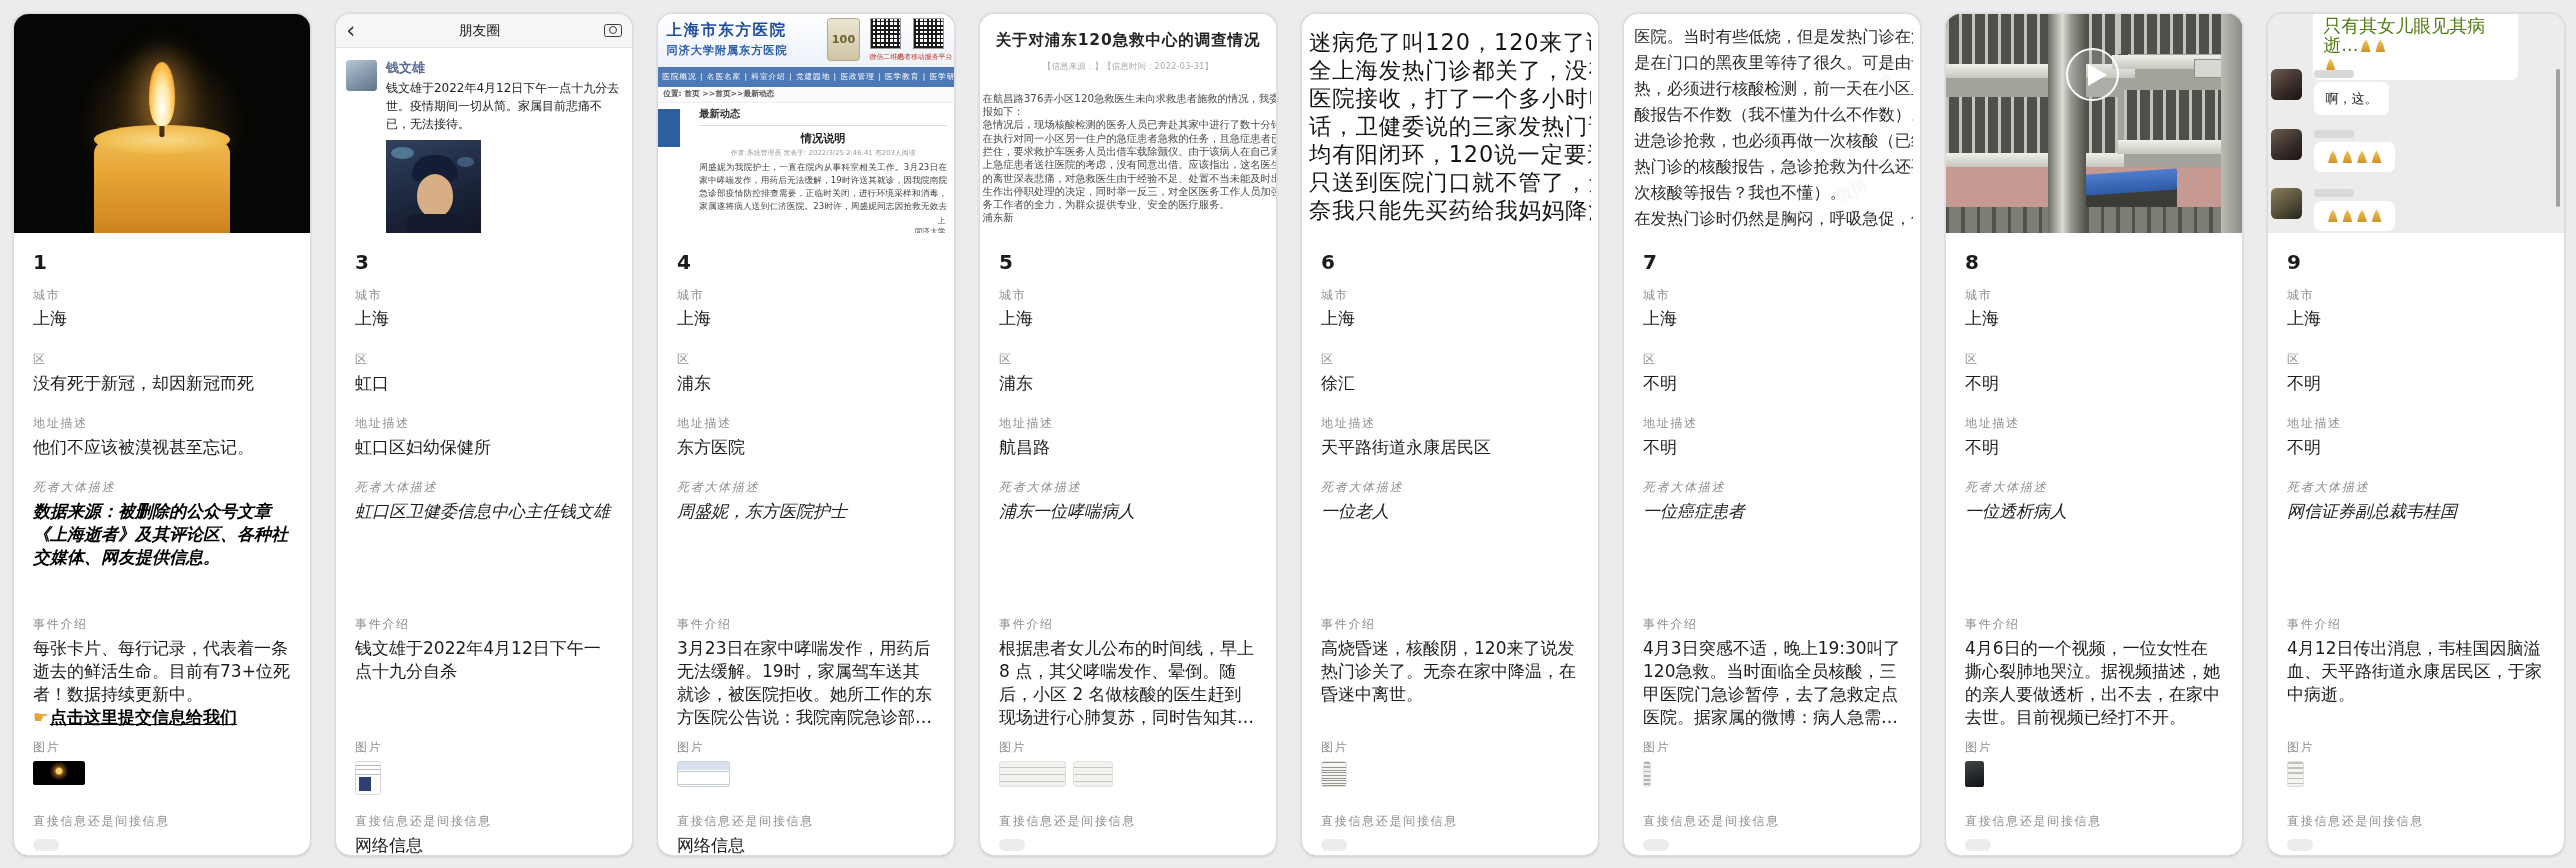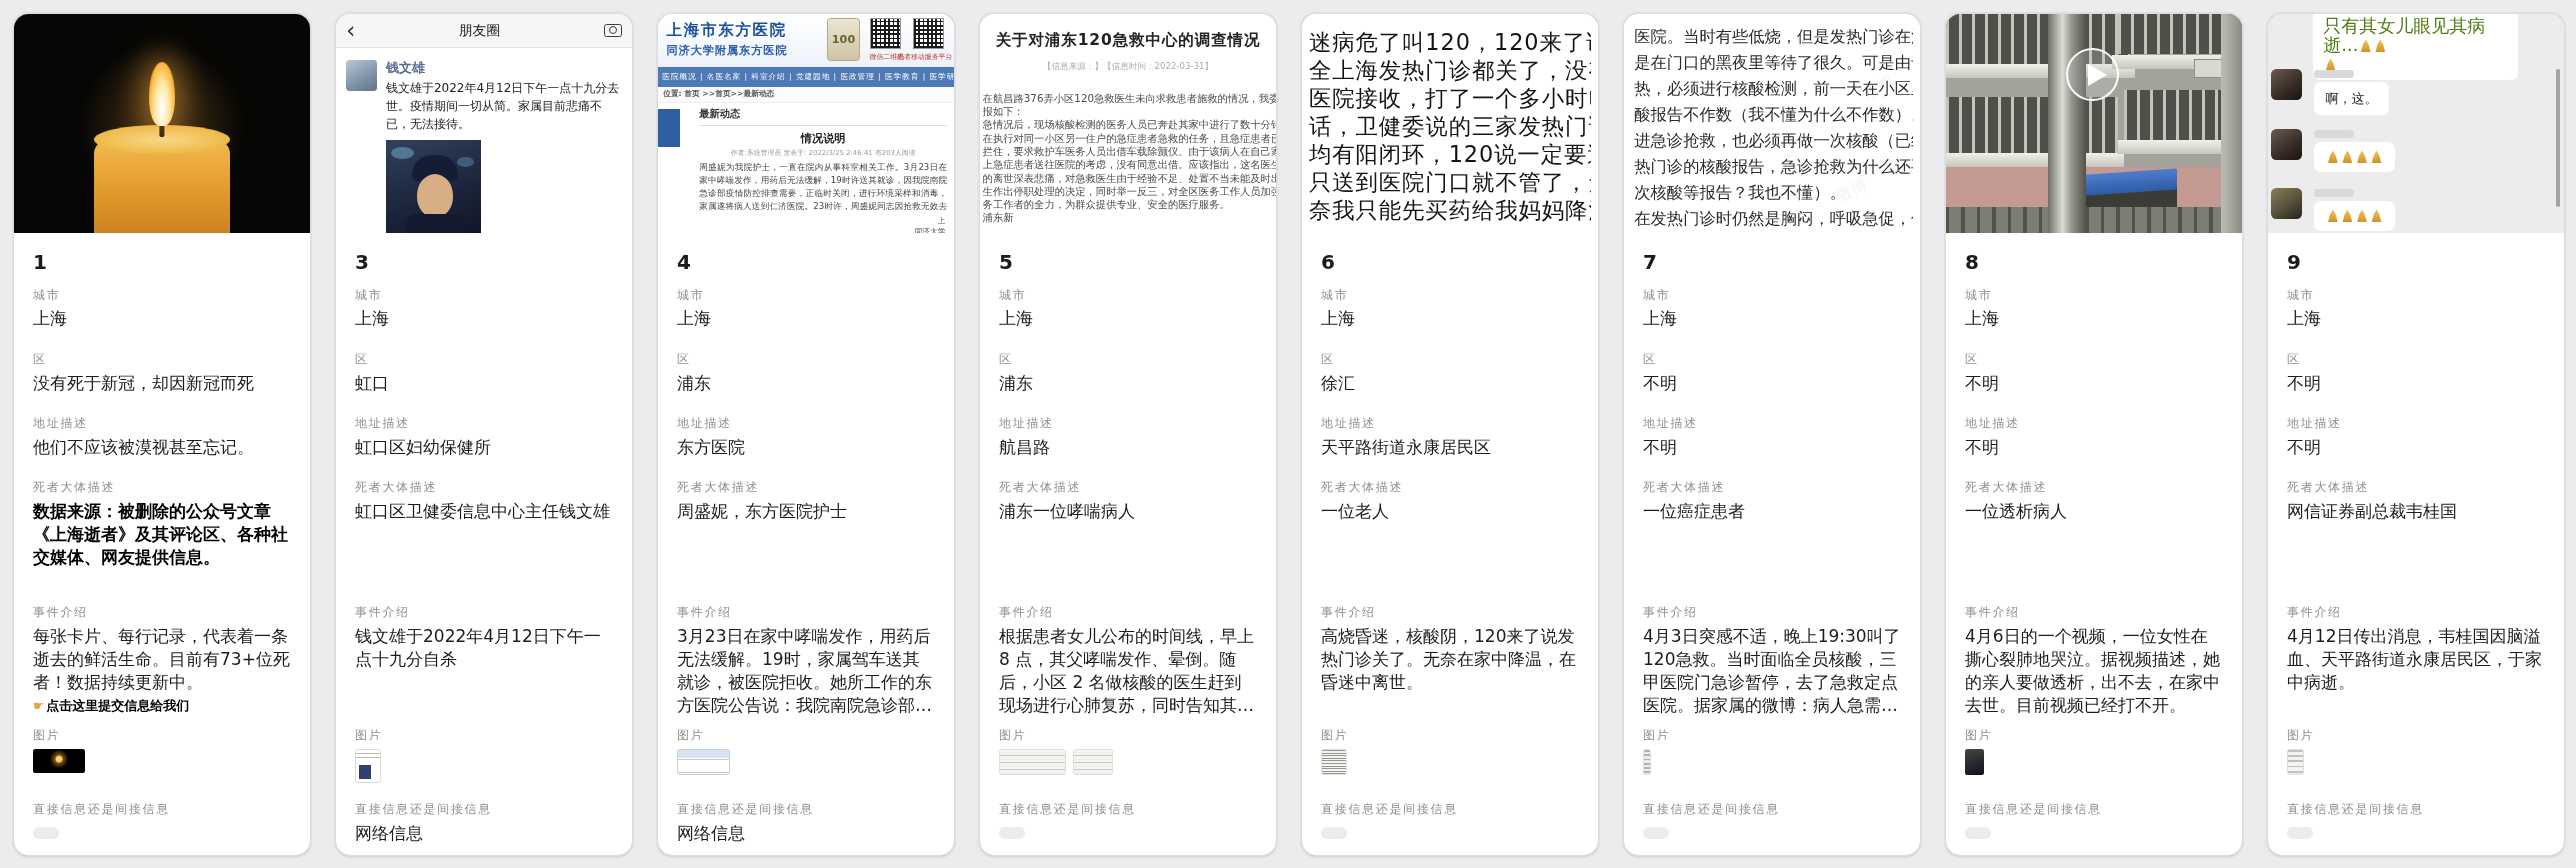--- a/index.html
+++ b/index.html
@@ -17,25 +17,25 @@
     overflow:hidden; display:flex; flex-direction:column;
   }
   .hdr { height:219px; flex:none; position:relative; overflow:hidden; background:#fff; }
   .body { flex:1; padding:15.5px 19px 0 19px; display:flex; flex-direction:column; }
   .num { font-size:20px; font-weight:600; color:#1b1b1d; line-height:26px; }
   .sec { margin-top:21.5px; }
   .sec.first { margin-top:13px; }
   .lbl { font-size:12px; color:#8f8f8f; letter-spacing:1.7px; line-height:15.5px; }
   .val { font-size:17px; color:#1c1c1e; line-height:23px; margin-top:4.3px; }
   .val.bold { font-weight:700; color:#000; }
-  .sec-deceased { height:125px; margin-top:21.5px; }
-  .sec-event { height:123px; margin-top:0; overflow:hidden; }
+  .sec-deceased { height:125px; margin-top:21.5px;font-style:italic; }
+  .sec-event { height:123px; margin-top:12px; overflow:hidden; }
   .val-event { display:-webkit-box; -webkit-box-orient:vertical; -webkit-line-clamp:4; overflow:hidden; max-height:93px; }
   .val-event-short { max-height:70px; -webkit-line-clamp:3; }
-  .event-link { font-size:13px; line-height:23px; font-weight:700; color:#000; }
+  .event-link { font-size:17px; line-height:23px; font-weight:700; color:#000; text-decoration:underline; }
   .pointer { color:#e8a33d; font-weight:400; text-decoration:none; display:inline-block; margin-right:1.7px; }
   .sec-img { height:74px; margin-top:0; }
   .thumbrow { display:flex; gap:6.9px; margin-top:5.2px; }
   .sec-direct { margin-top:0; }
   .pill { width:26px; height:11.2px; border-radius:6px; background:#ececec; margin-top:9.5px; }
 
   
   .hdr-candle { background:#060604; }
   .candle-glow { position:absolute; left:50%; top:26px; transform:translateX(-50%);
     width:189px; height:172px; border-radius:50%;

